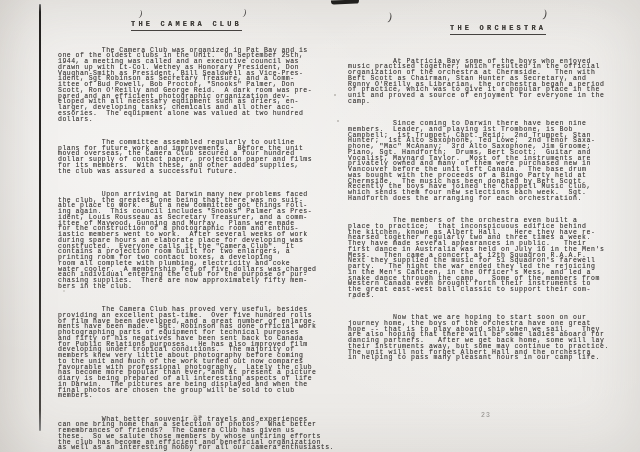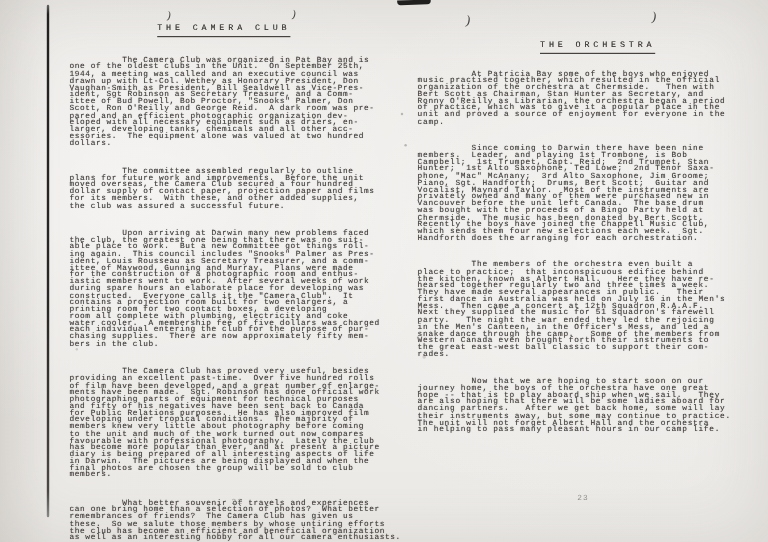--- a/index.html
+++ b/index.html
@@ -26,26 +26,26 @@
   }
   .mark{
     position:absolute;color:#4a4846;transform:rotate(12deg);
     font-family:"DejaVu Serif","Liberation Serif",serif;
   }
   .m1{left:139px;top:9px;font-size:9px}
   .m2{left:243px;top:8px;font-size:9px}
   .m3{left:388px;top:11px;font-size:11px}
   .m4{left:543px;top:8px;font-size:11px}
   .title{
-    position:absolute;font-size:7px;font-weight:normal;color:#3b3936;
+    position:absolute;font-size:7px;font-weight:bold;color:#3b3936;
     letter-spacing:3.2px;border-bottom:1px solid #45423f;padding-bottom:1.5px;
     white-space:pre;text-shadow:0 0 0.5px rgba(60,55,50,0.6);text-align:center;
   }
   #left-title{left:131px;top:20px}
-  #right-title{left:450px;top:34px}
+  #right-title{left:450px;top:24px}
   .bodycol{
     position:absolute;font-size:6.5px;line-height:5.75px;letter-spacing:0.48px;
     color:#444140;white-space:pre;text-shadow:0 0 0.6px rgba(70,65,60,0.55);
   }
   #left-body{left:58px;top:36px;width:268px}
   #right-body{left:348px;top:47px;width:282px;letter-spacing:0.6px}
   #left-body .para{margin-bottom:6px}
   #right-body .para{margin-bottom:5px}
   .pagenum{position:absolute;font-size:6.5px;color:#8f8d89;letter-spacing:1px;}
   #left-num{left:193px;top:415px}

